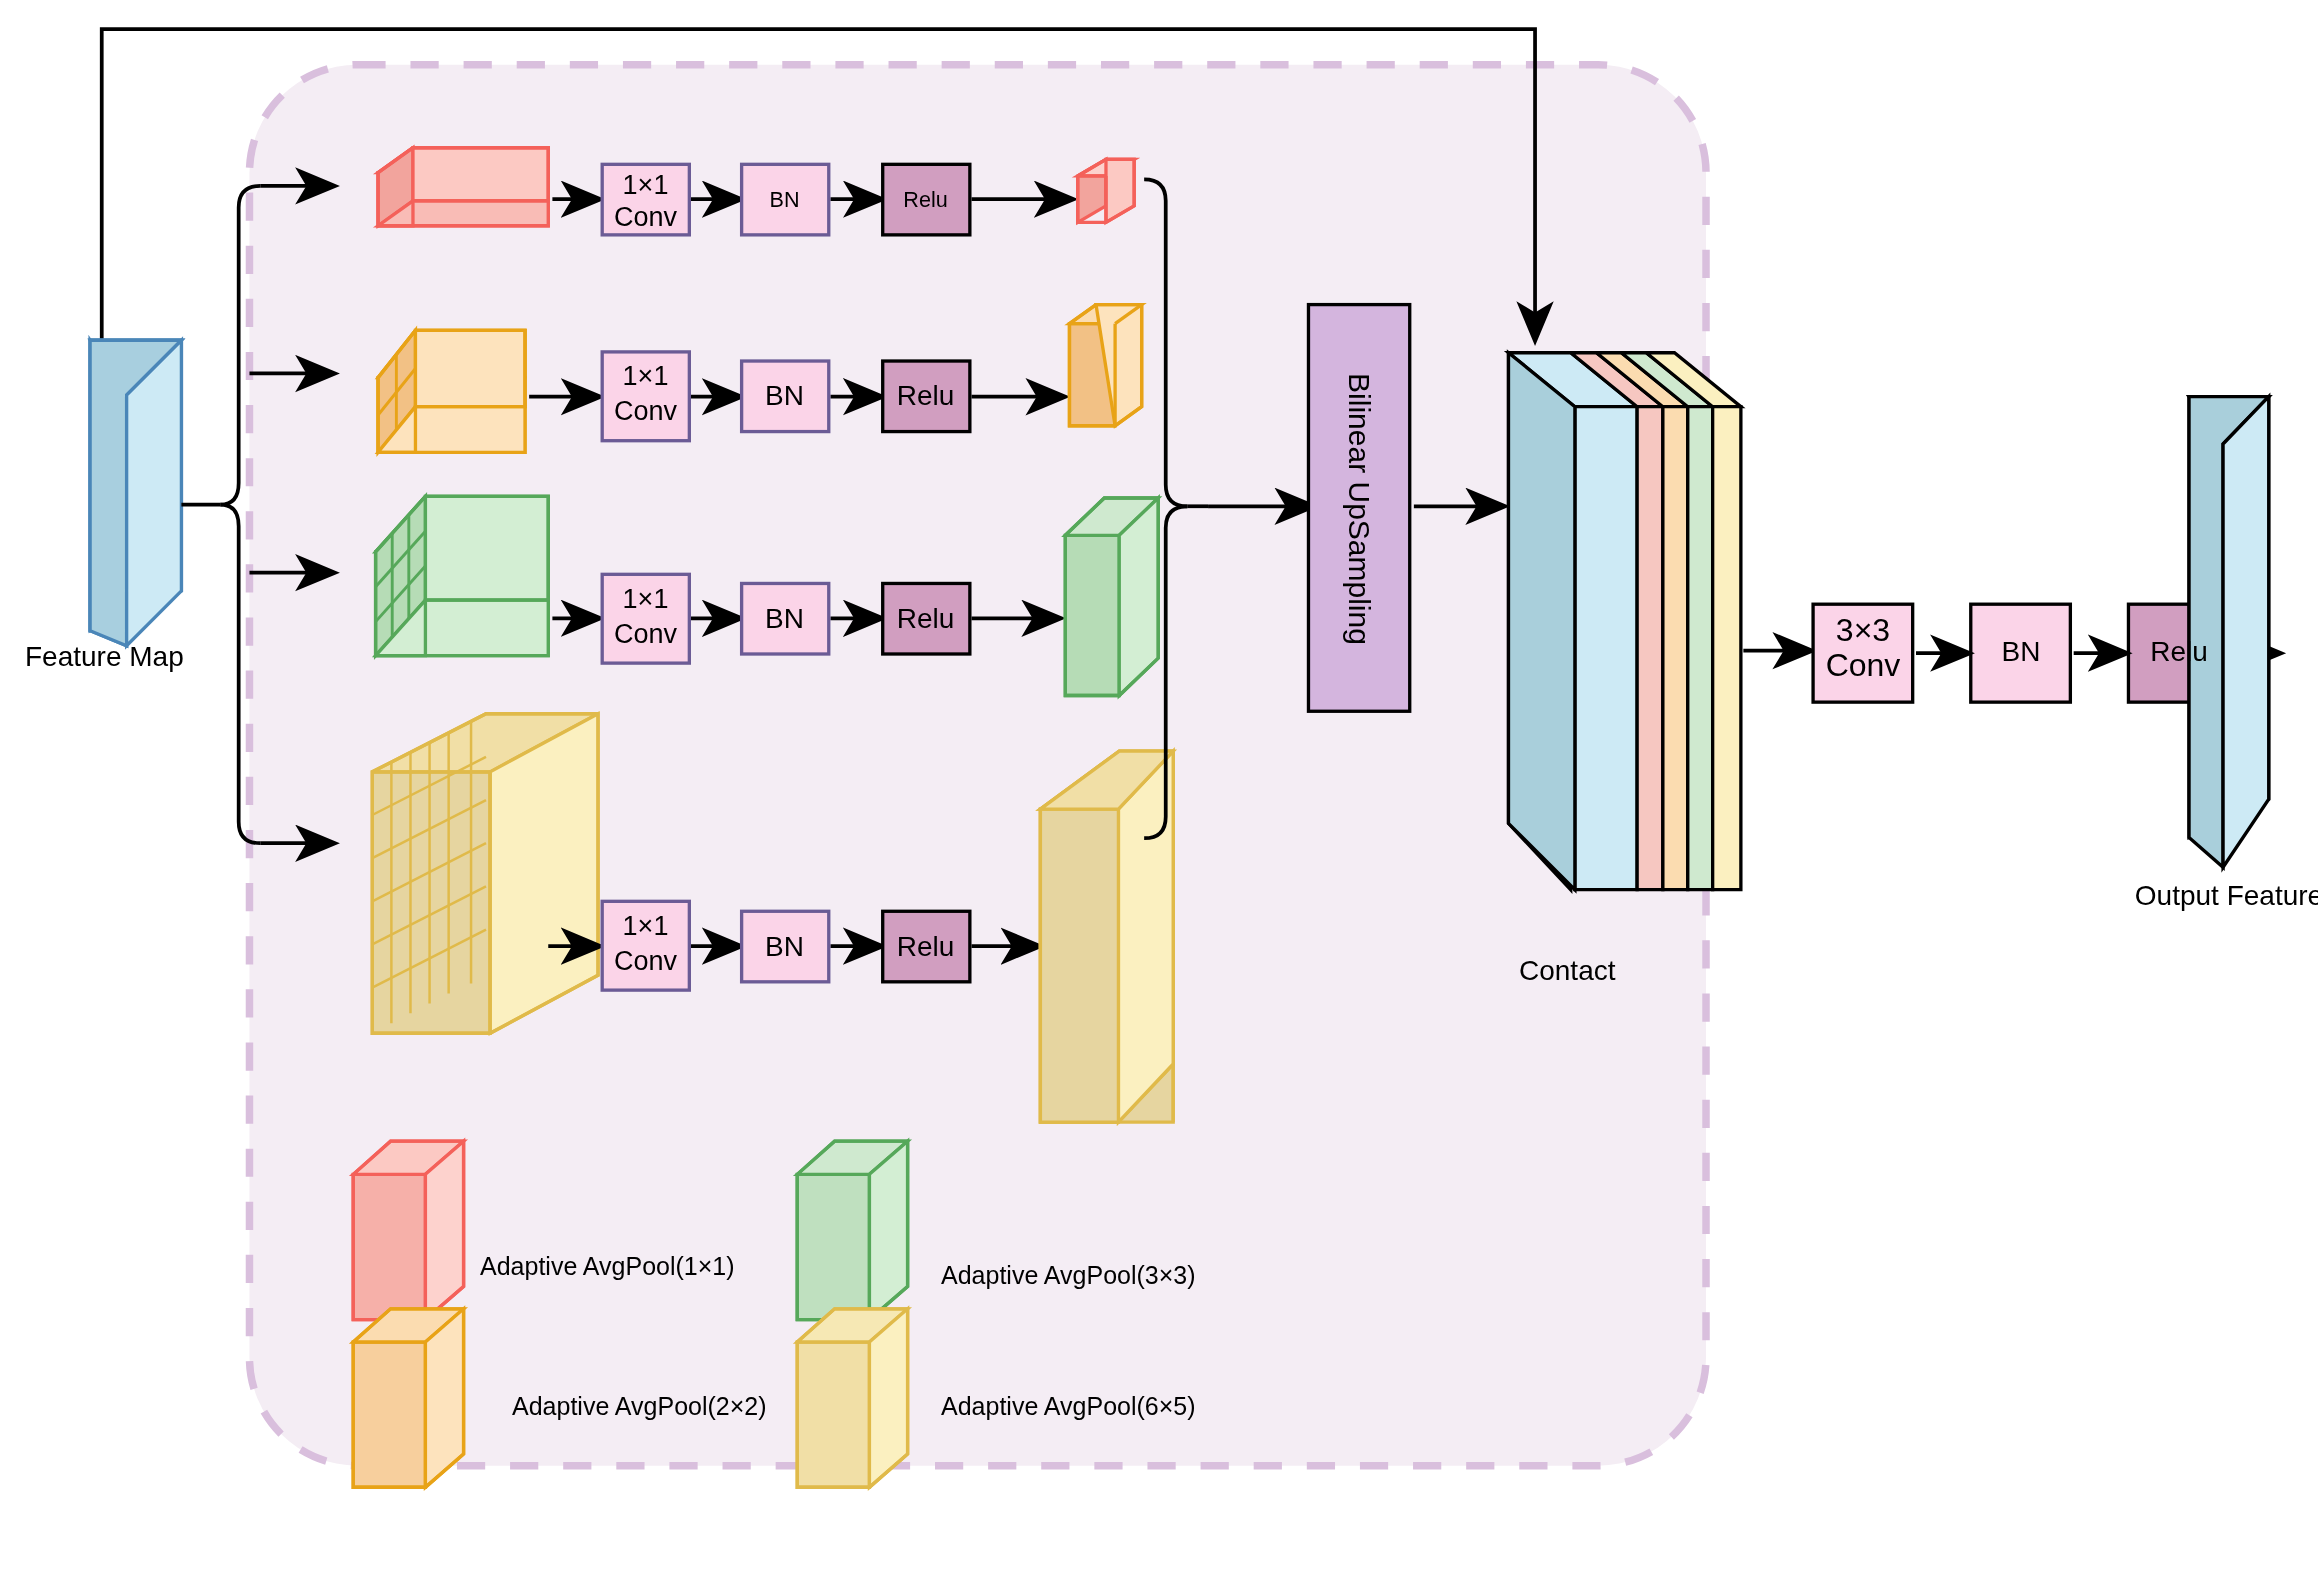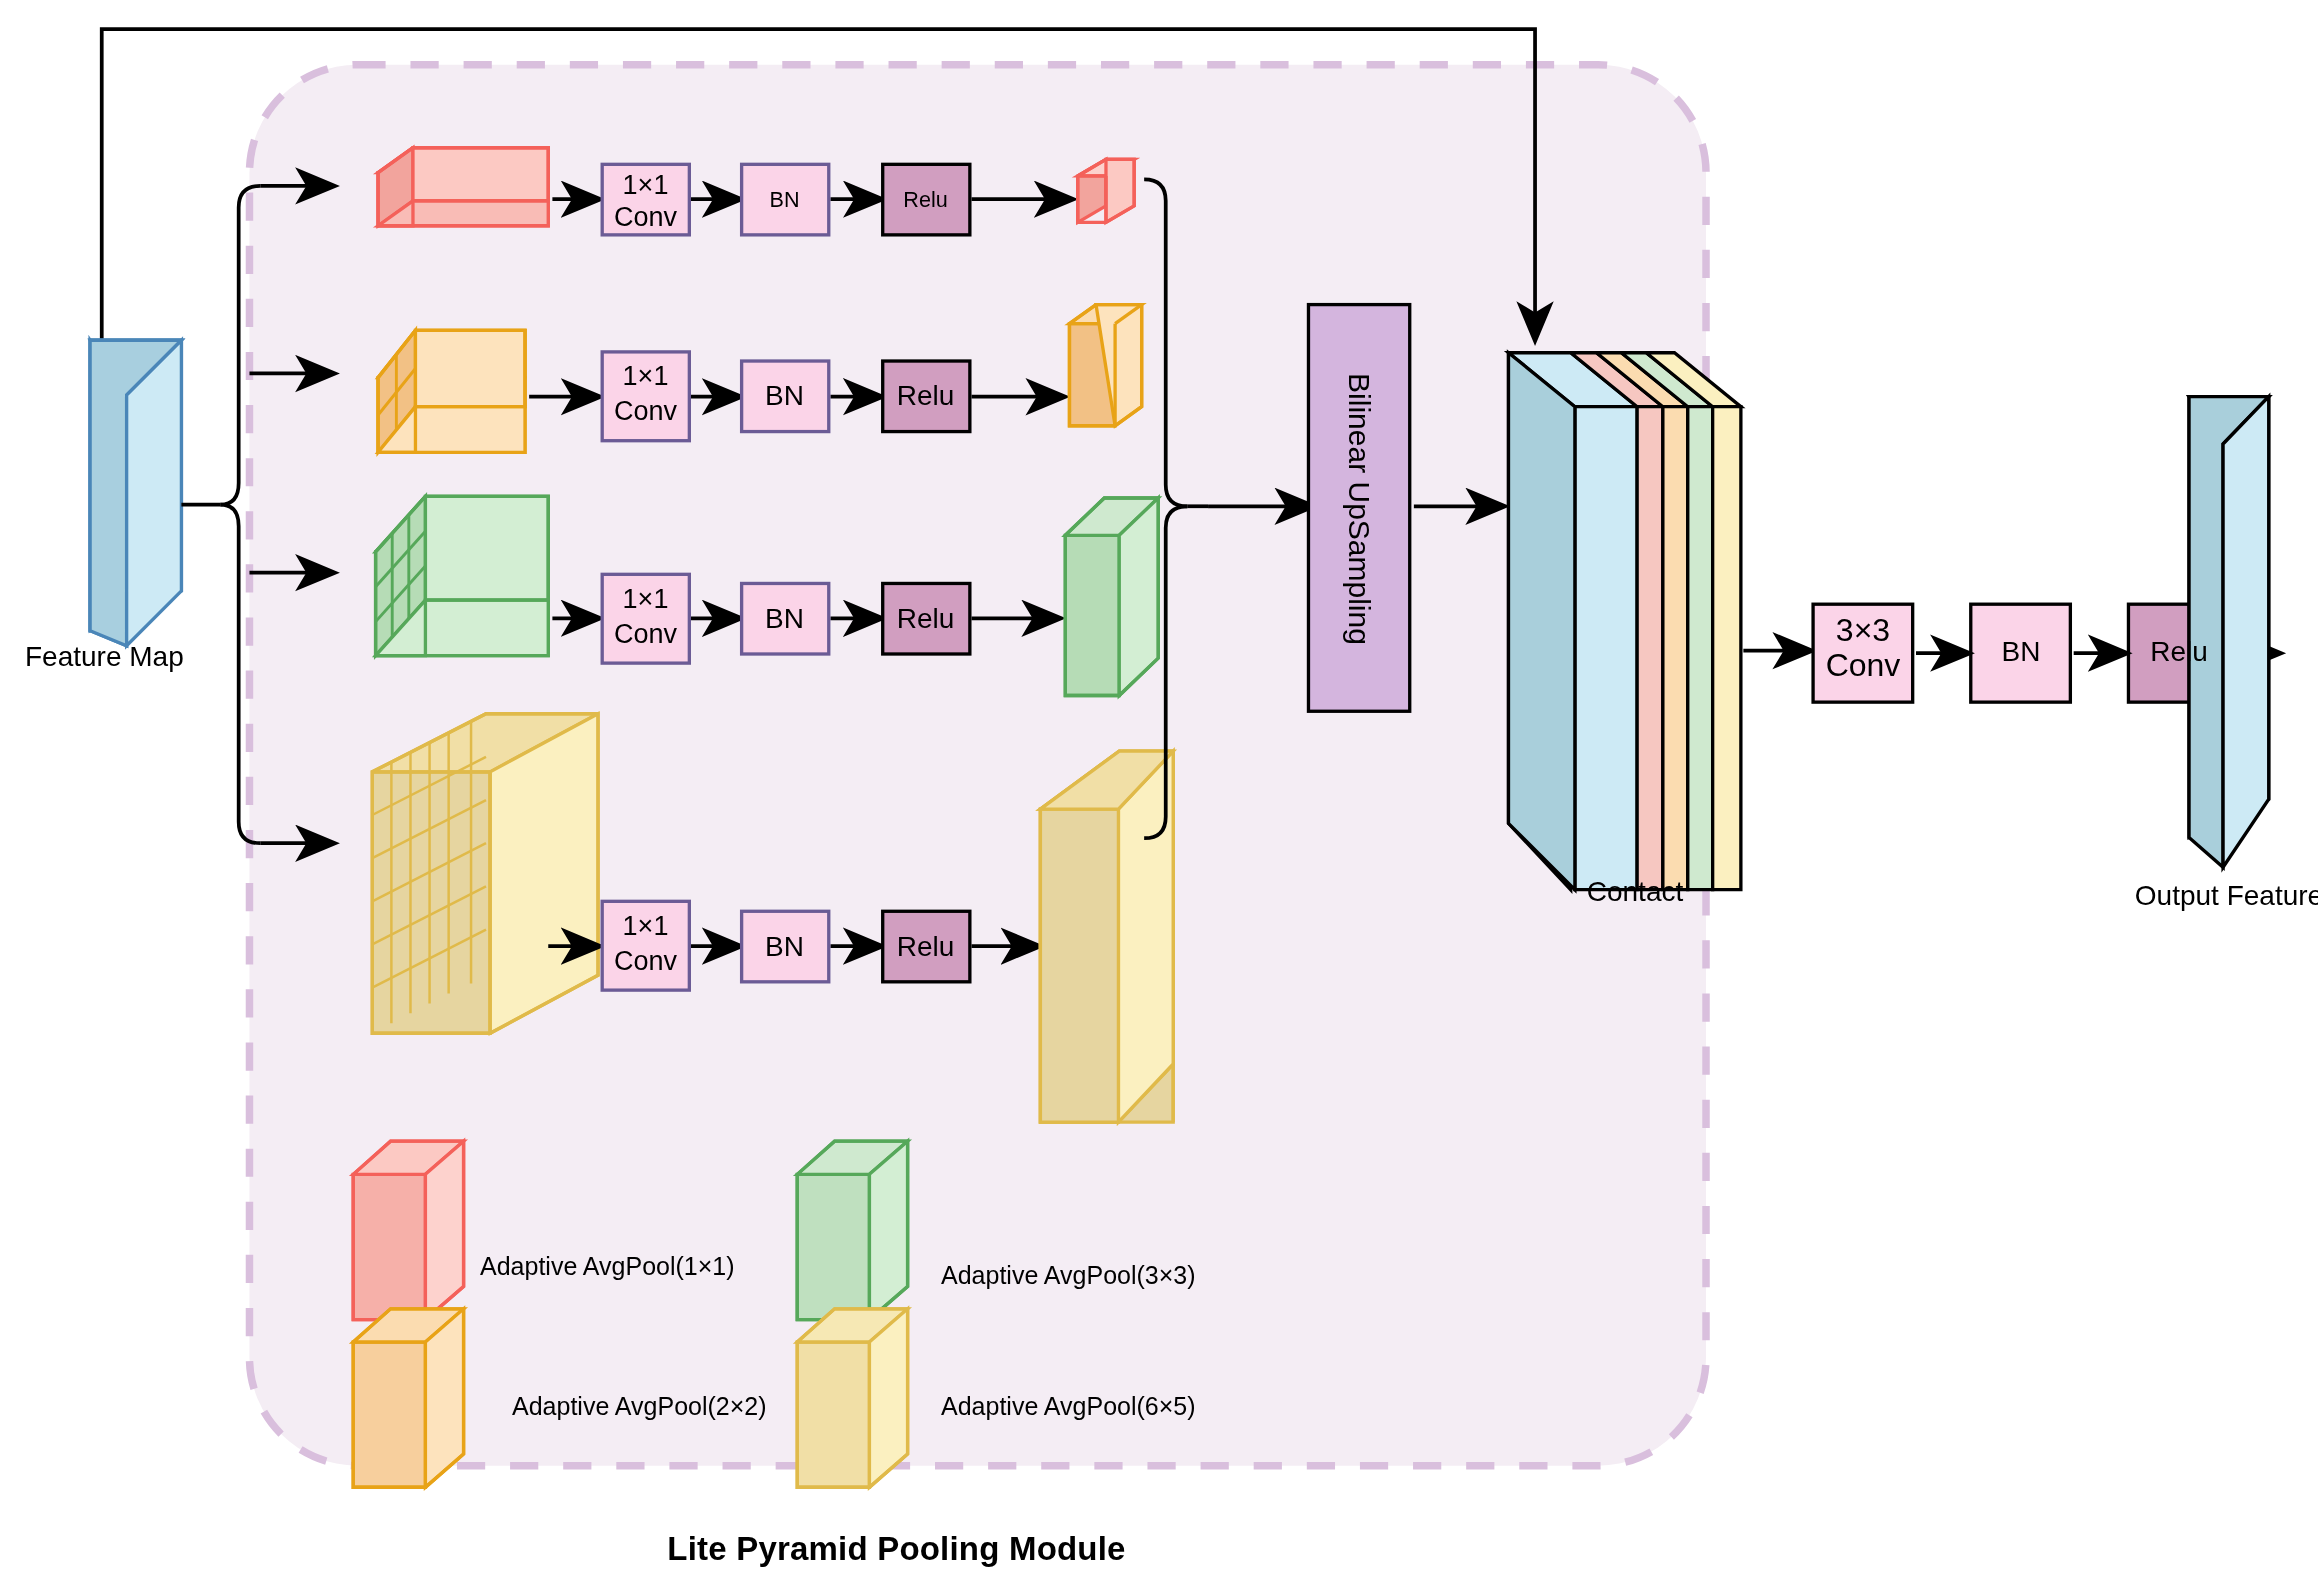--- a/index.html
+++ b/index.html
@@ -284,32 +284,31 @@
     <span>Conv</span>
   </div>
   <div class="lbl" style="left:741px;top:931px;width:87px;text-align:center;font-size:28px;">BN</div>
   <div class="lbl" style="left:882px;top:931px;width:87px;text-align:center;font-size:28px;">Relu</div>
 
   <div class="lbl" style="left:1308px;top:305px;width:101px;height:407px;
                           display:flex;align-items:center;justify-content:center;">
     <span style="transform:rotate(90deg);white-space:nowrap;font-size:30px;">Bilinear UpSampling</span>
   </div>
 
-  <div class="lbl cap" style="left:1519px;top:876px;width:232px;text-align:center;">Contact</div>
+  <div class="lbl cap" style="left:1519px;top:955px;width:232px;text-align:left;">Contact</div>
 
   <div class="lbl" style="left:1813px;top:613px;width:100px;text-align:center;font-size:32px;line-height:35px;">
     <span>3×3</span><br>
     <span>Conv</span>
   </div>
   <div class="lbl" style="left:1971px;top:636px;width:100px;text-align:center;font-size:28px;">BN</div>
   <div class="lbl" style="left:2129px;top:636px;width:100px;text-align:center;font-size:28px;">Relu</div>
 
   <div class="lbl cap" style="left:2092px;top:880px;width:274px;text-align:center;">Output Feature</div>
 
   <div class="lbl legend-text" style="left:480px;top:1224px;margin-top:28px;">Adaptive AvgPool(1×1)</div>
   <div class="lbl legend-text" style="left:941px;top:1261px;">Adaptive AvgPool(3×3)</div>
   <div class="lbl legend-text" style="left:480px;top:1392px;margin-left:32px;">Adaptive AvgPool(2×2)</div>
   <div class="lbl legend-text" style="left:941px;top:1392px;">Adaptive AvgPool(6×5)</div>
 
-  <div class="lbl title" style="left:0px;top:1530px;width:1793px;text-align:center;">Lite Pyramid Pooling Module</div>
 
 </div>
 
 
 </body></html>

